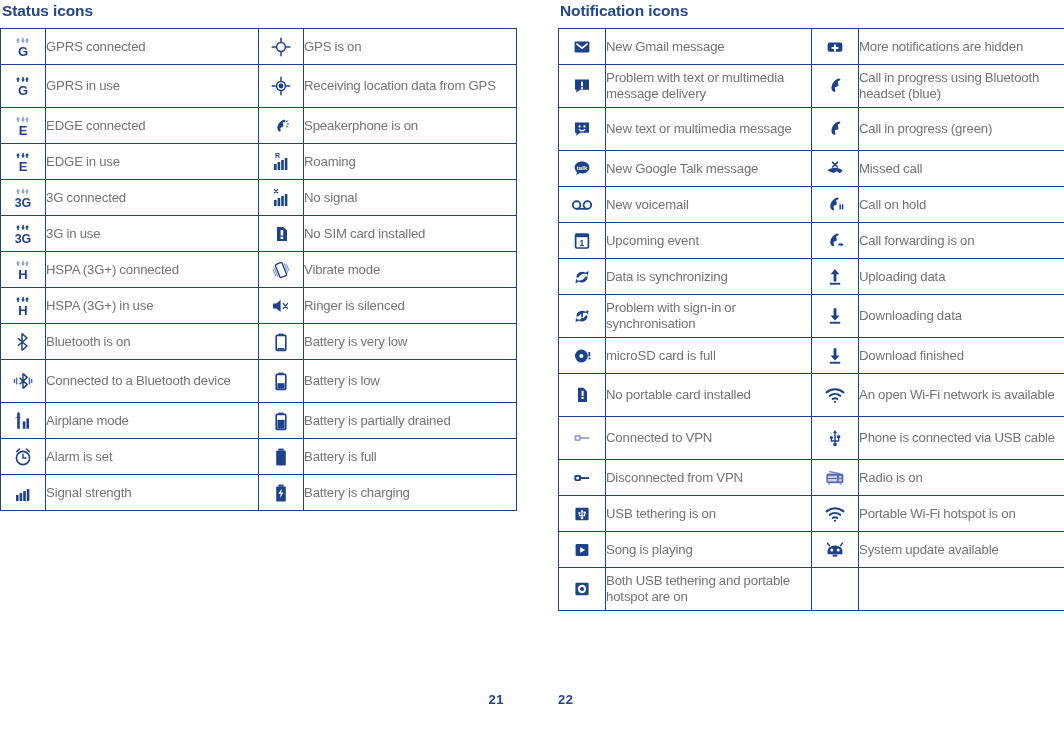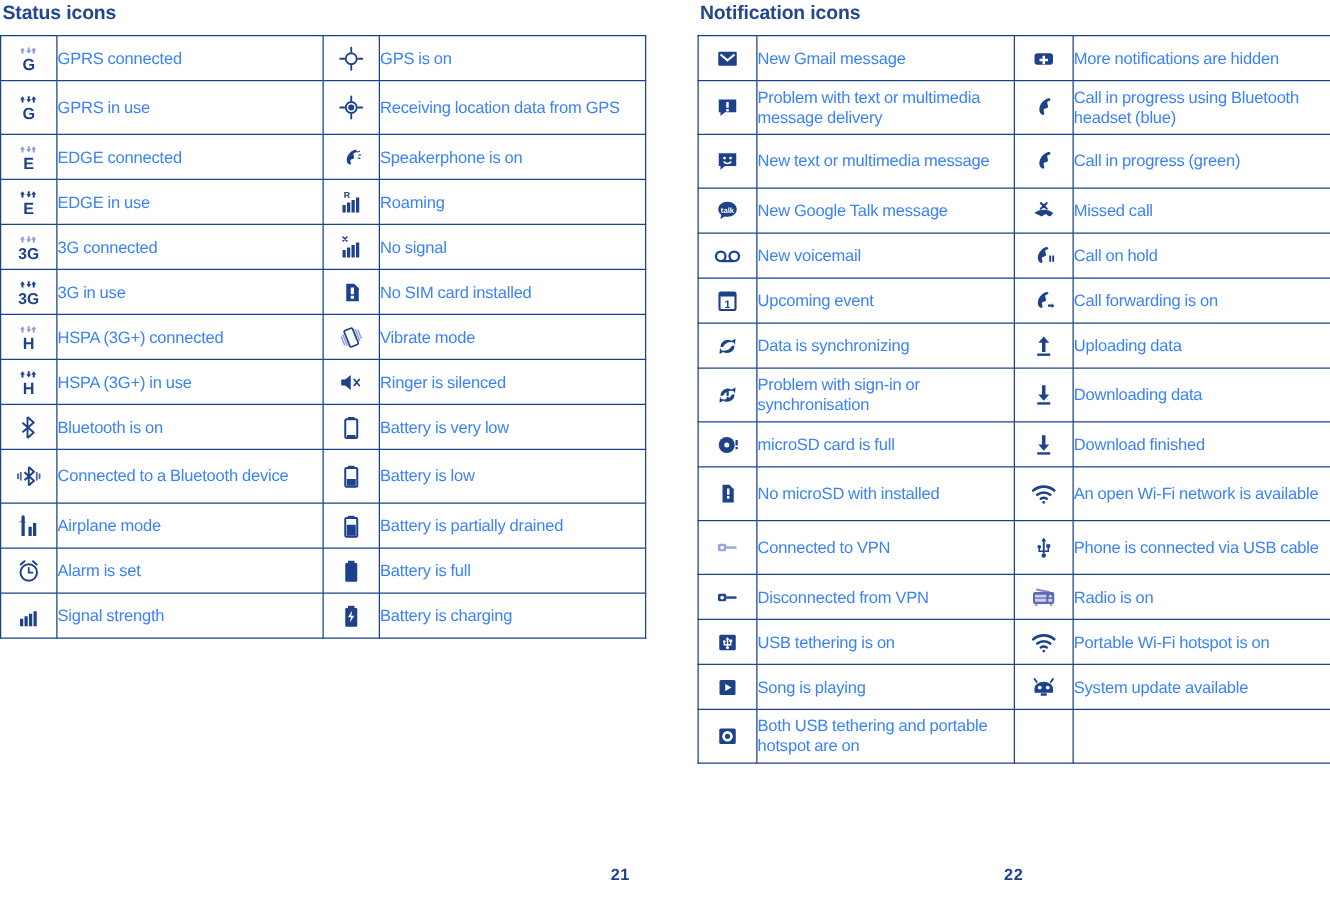--- a/index.html
+++ b/index.html
@@ -43,21 +43,21 @@
     vertical-align: middle;
     padding: 0;
   }
   td.icn {
     text-align: center;
     padding: 2px 0;
   }
   td.lbl {
     font-size: 13.2px;
     line-height: 1.22;
-    color: #3b82f6;
+    color: #737373;
     padding: 4px 5px 5px 6px;
     letter-spacing: -0.15px;
     word-spacing: -0.3px;
   }
   
   .t-status col.c-icon  { width: 45px;  }
   .t-status col.c-text  { width: 213px; }
   .t-notif  col.c-icon  { width: 47px;  }
   .t-notif  col.c-text  { width: 206px; }
 
@@ -67,21 +67,21 @@
   svg { display: block; margin: 0 auto; }
 
   .pagenum {
     position: absolute;
     font-size: 13px;
     font-weight: bold;
     color: #1d4289;
     letter-spacing: 0.5px;
   }
   .pagenum-left  { left: 0; width: 504px; text-align: right; top: 692px; }
-  .pagenum-right { left: 558px; width: 506px; text-align: center; top: 692px; }
+  .pagenum-right { left: 558px; width: 506px; top: 692px; }
 </style>
 </head>
 <body>
 
 <div class="page">
 
   <div class="col col-left">
     <div class="section-title">Status icons</div>
 
     <table class="icontable t-status">
@@ -553,21 +553,21 @@
         </tr>
 
         <tr class="r2">
           <td class="icn">
             <svg width="24" height="24" viewBox="0 0 24 24">
               <path d="M8 4.8h5.6L17 8.4V19H8z" fill="#1d4289"></path>
               <rect x="11.6" y="7.8" width="2" height="5" fill="#ffffff"></rect>
               <rect x="11.6" y="13.8" width="2" height="2.2" fill="#ffffff"></rect>
             </svg>
           </td>
-          <td class="lbl">No microSD with installed</td>
+          <td class="lbl">No portable card installed</td>
           <td class="icn">
             <svg width="24" height="24" viewBox="0 0 24 24">
               <path d="M3.6 9.4a13 13 0 0116.8 0" fill="none" stroke="#1d4289" stroke-width="2.1" stroke-linecap="round"></path>
               <path d="M6.8 12.8a8.4 8.4 0 0110.4 0" fill="none" stroke="#1d4289" stroke-width="2.1" stroke-linecap="round"></path>
               <path d="M9.6 16a4.2 4.2 0 014.8 0" fill="none" stroke="#1d4289" stroke-width="1.9" stroke-linecap="round"></path>
               <circle cx="12" cy="18.8" r="1.1" fill="#1d4289"></circle>
             </svg>
           </td>
           <td class="lbl">An open Wi-Fi network is available</td>
         </tr>

